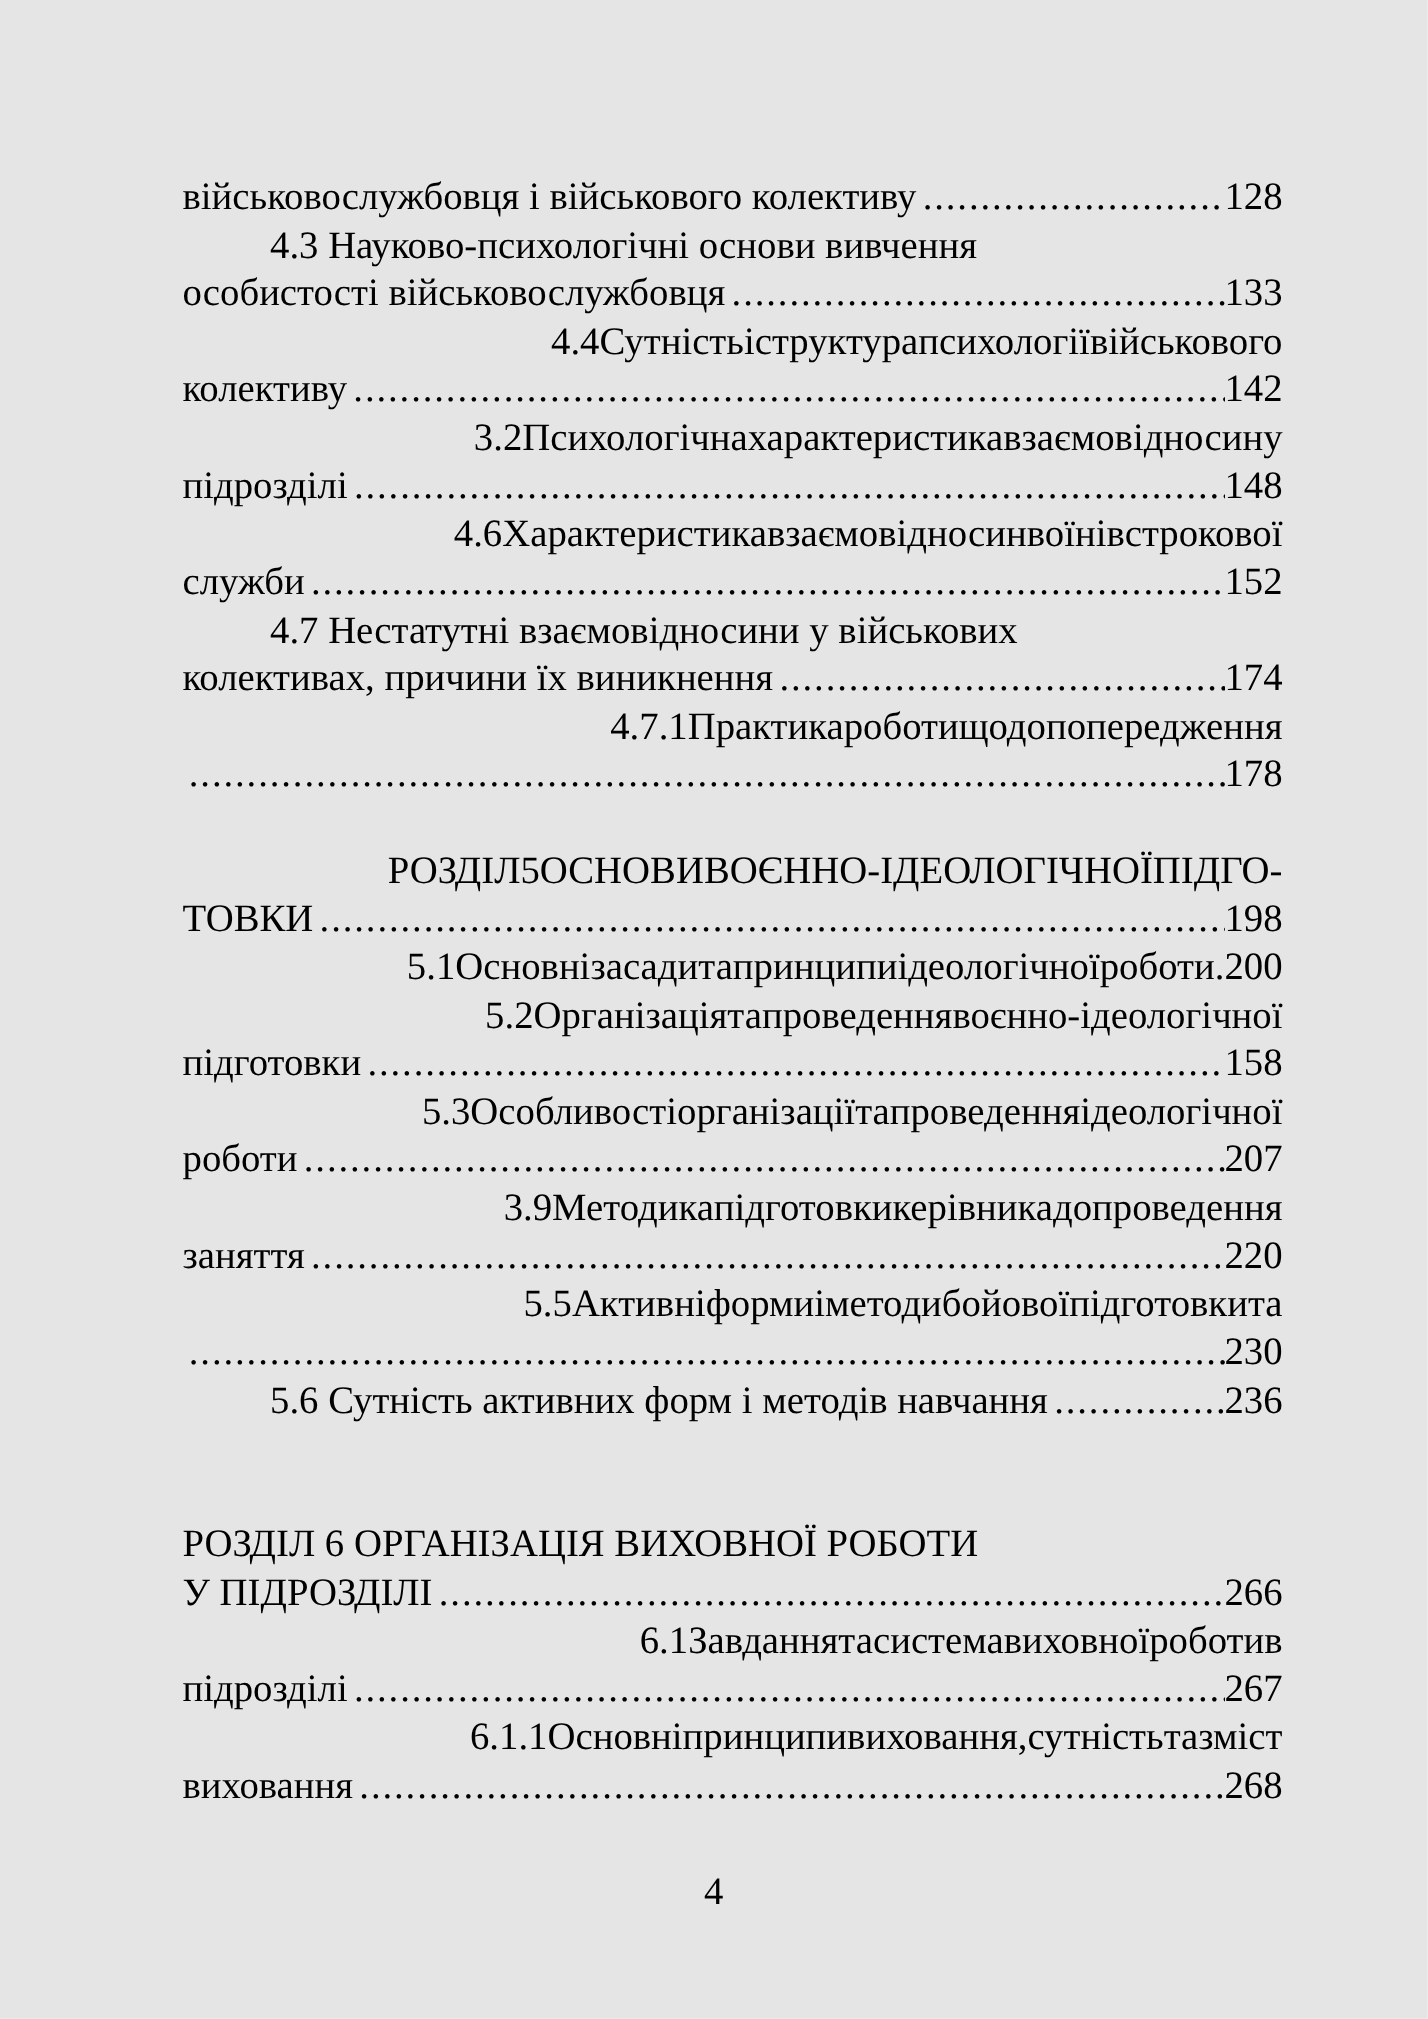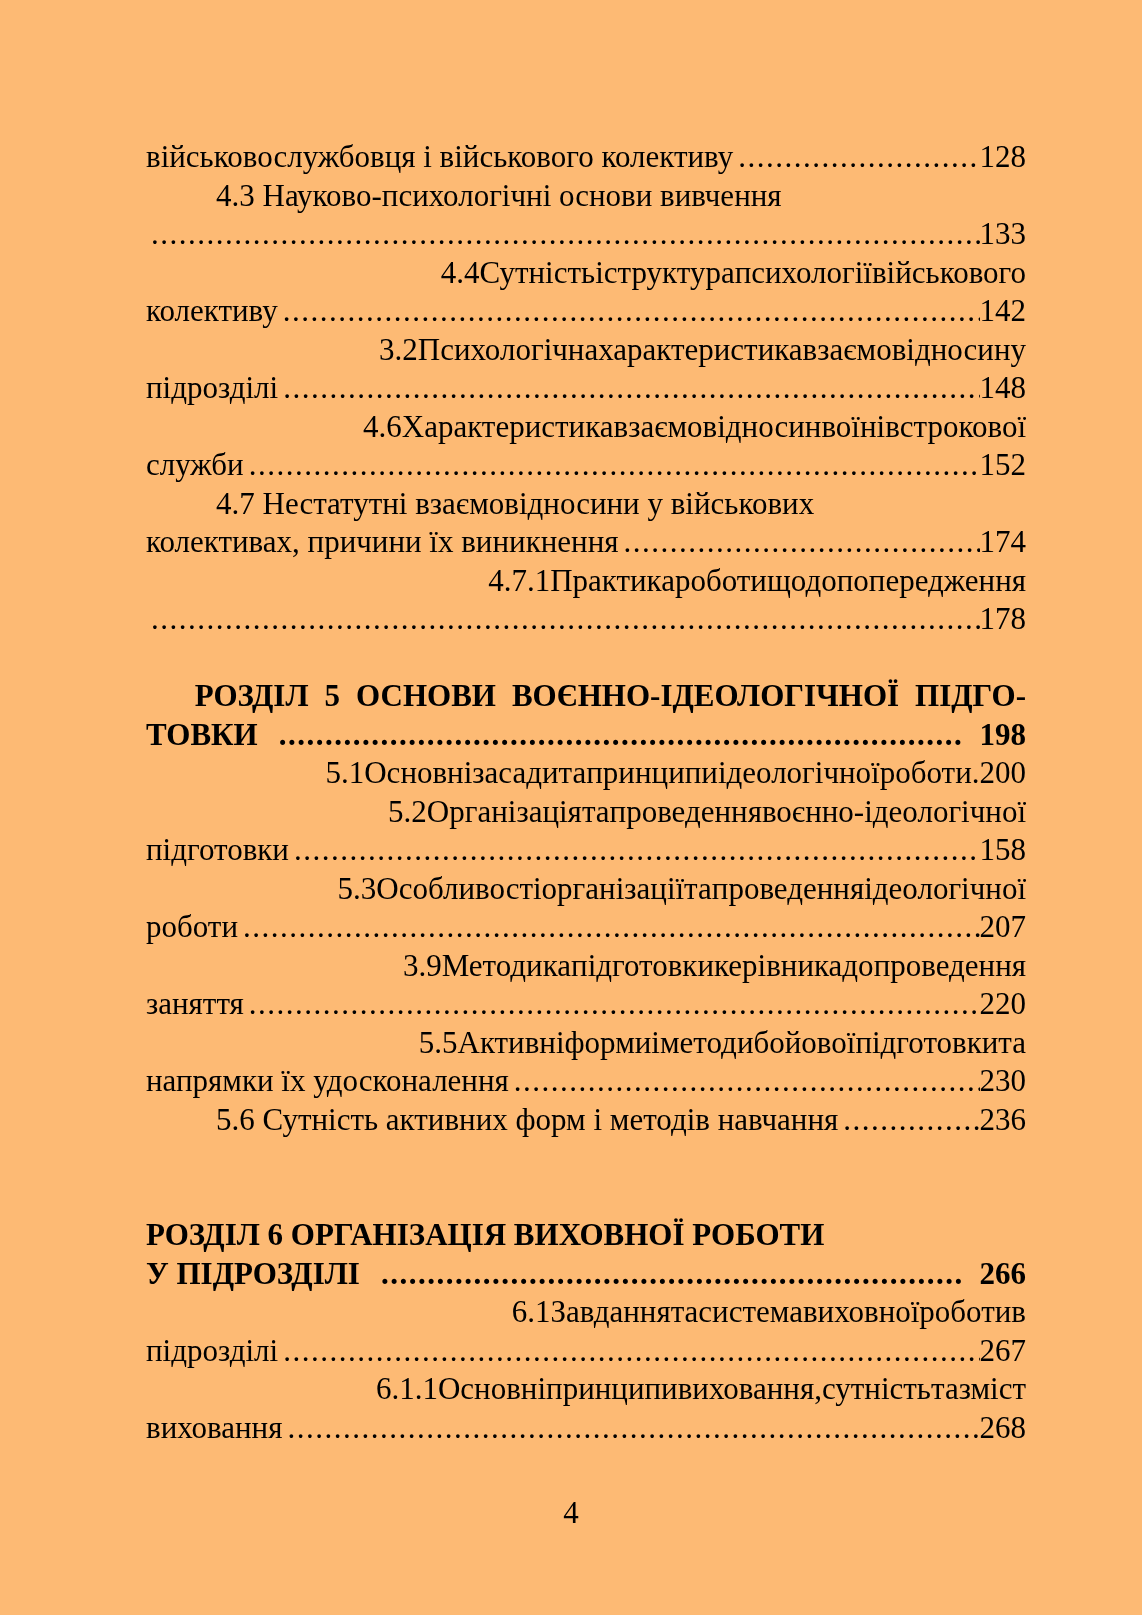--- a/index.html
+++ b/index.html
@@ -5,35 +5,35 @@
 <style>
   html, body { margin: 0; padding: 0; }
   body {
     width: 1142px; height: 1615px;
     background: #ffffff;
     font-family: "Liberation Serif", "DejaVu Serif", serif;
   }
   .page {
     position: relative;
     width: 1142px; height: 1615px;
-    background: #fdba74;
+    background: #e5e5e5;
     color: #000000;
     font-size: 31px;
     line-height: 38.5px;
     overflow: hidden;
   }
   .toc {
     position: absolute;
     left: 146px; top: 138px;
     width: 880px;
   }
   .toc-section { margin: 0; }
   .toc-line { min-height: 38.5px; }
   .indent { padding-left: 70px; }
-  .bold { font-weight: bold; gap: 16px; }
+  .bold { font-weight: normal; }
 
   
   .flexline { display: flex; align-items: baseline; }
   .flexline .entry-text { flex: 0 0 auto; white-space: pre; }
   .leader {
     flex: 1 1 auto;
     min-width: 0;
     overflow: hidden;
     white-space: nowrap;
   }
@@ -59,20 +59,21 @@
 <div class="page">
   <main class="toc">
       <section class="toc-section" style="margin-top: 0px;">
         <div class="toc-line flexline">
           <span class="entry-text">військовослужбовця і військового колективу</span>
           <span class="leader leader-dots">................................................................................................................................................................................................................................................</span>
           <span class="page-num">128</span>
         </div>
         <div class="toc-line indent">4.3 Науково-психологічні основи вивчення</div>
         <div class="toc-line flexline">
+          <span class="entry-text">особистості військовослужбовця</span>
           <span class="leader leader-dots">................................................................................................................................................................................................................................................</span>
           <span class="page-num">133</span>
         </div>
         <div class="toc-line indent stretchline">
           <span class="word">4.4</span>
           <span class="word">Сутність</span>
           <span class="word">і</span>
           <span class="word">структура</span>
           <span class="word">психології</span>
           <span class="word">військового</span>
@@ -188,21 +189,20 @@
           <span class="word">5.5</span>
           <span class="word">Активні</span>
           <span class="word">форми</span>
           <span class="word">і</span>
           <span class="word">методи</span>
           <span class="word">бойової</span>
           <span class="word">підготовки</span>
           <span class="word">та</span>
         </div>
         <div class="toc-line flexline">
-          <span class="entry-text">напрямки їх удосконалення</span>
           <span class="leader leader-dots">................................................................................................................................................................................................................................................</span>
           <span class="page-num">230</span>
         </div>
         <div class="toc-line indent flexline">
           <span class="entry-text">5.6 Сутність активних форм і методів навчання</span>
           <span class="leader leader-dots">................................................................................................................................................................................................................................................</span>
           <span class="page-num">236</span>
         </div>
       </section>
       <section class="toc-section" style="margin-top: 77px;">

